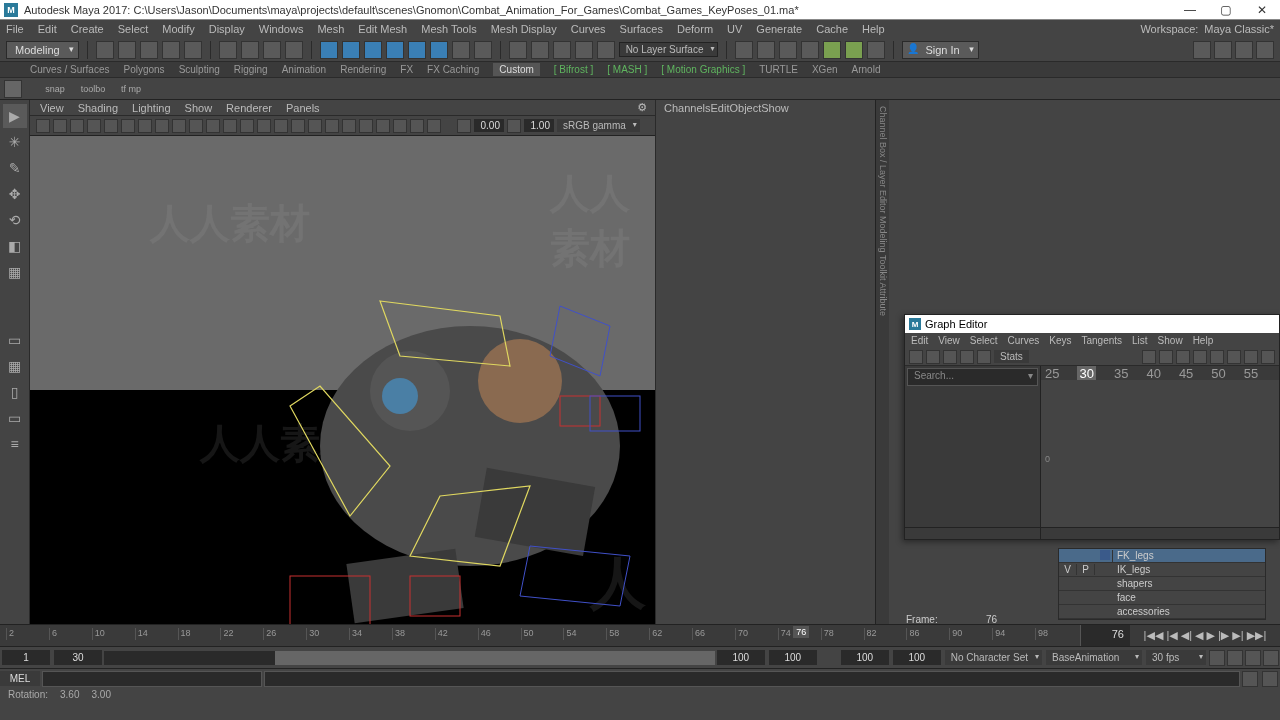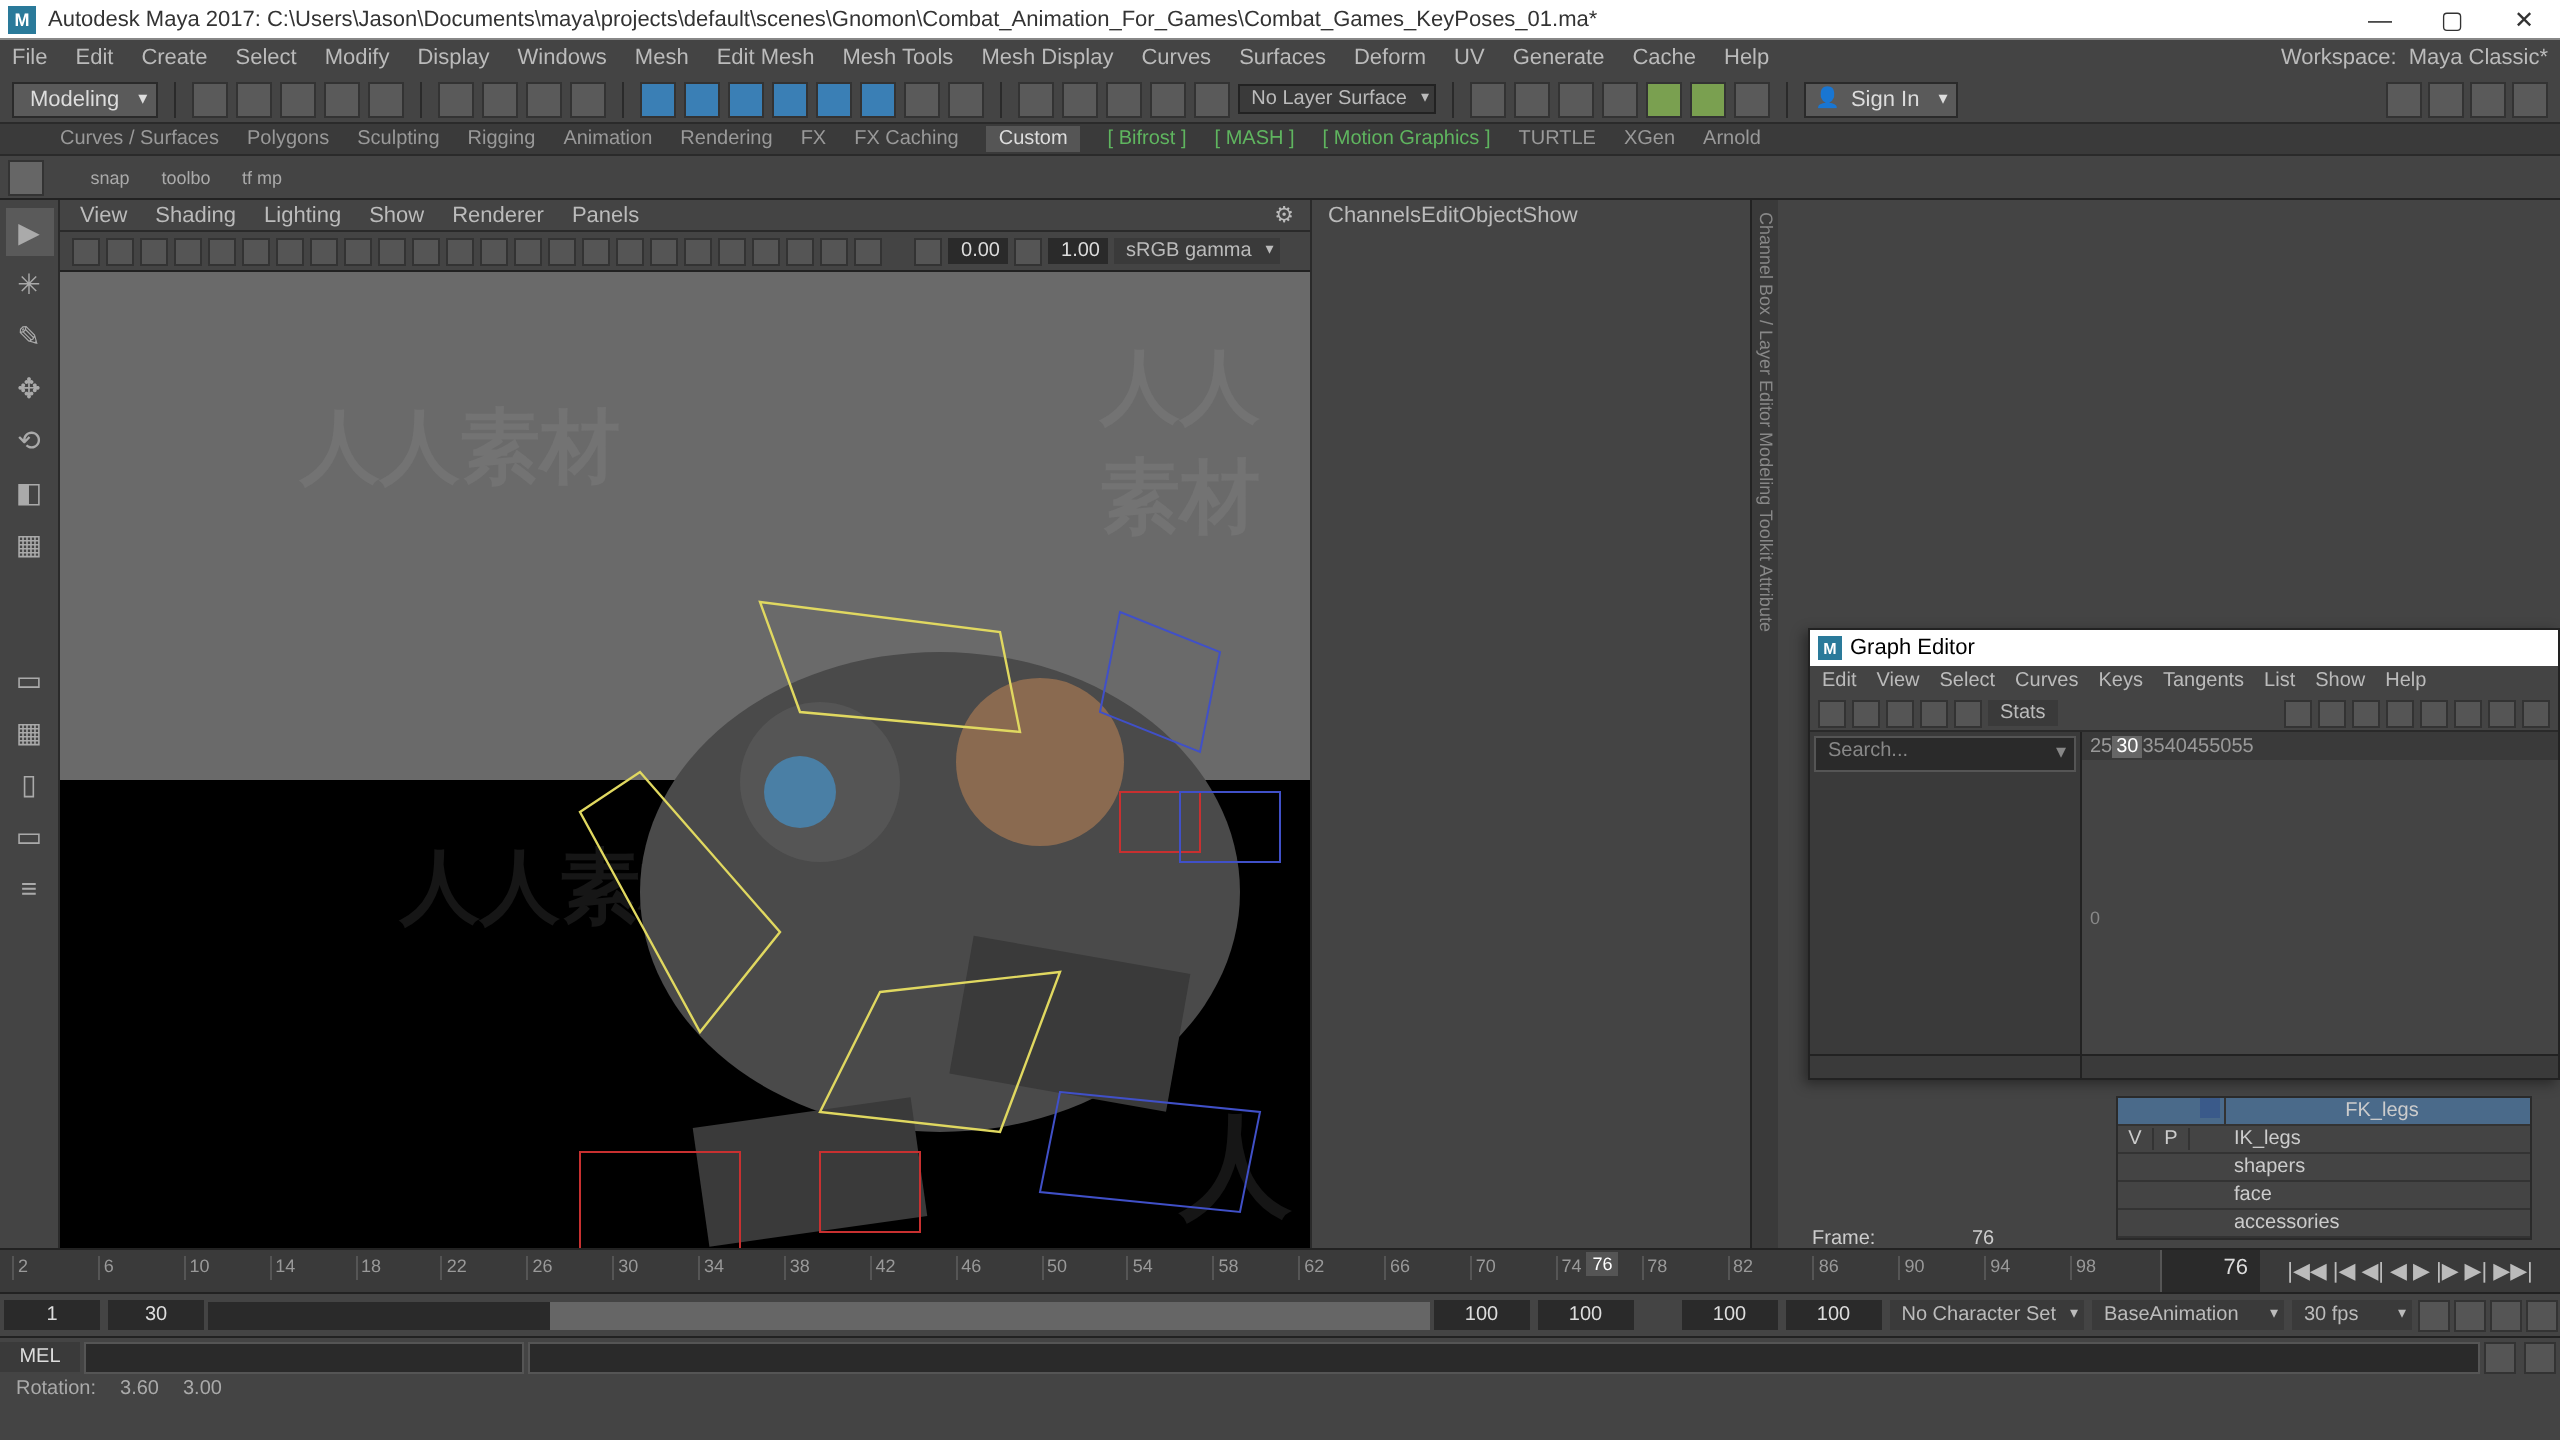--- a/index.html
+++ b/index.html
@@ -76,32 +76,32 @@
 .ge-title .icon { width: 12px; height: 12px; background: #2a7a9a; margin-right: 4px; color: #fff; font-size: 8px; display: flex; align-items: center; justify-content: center; font-weight: bold; }
 .ge-menu { height: 15px; background: #444444; display: flex; align-items: center; gap: 10px; padding-left: 6px; color: #bbb; font-size: 10px; }
 .ge-tools { height: 18px; background: #444444; display: flex; align-items: center; gap: 3px; padding: 0 4px; border-bottom: 1px solid #2a2a2a; }
 .ge-tools .gicn { width: 14px; height: 14px; background: #555; border: 1px solid #333; }
 .ge-tools .stats { background: #3a3a3a; color: #bbb; padding: 1px 6px; font-size: 10px; }
 .ge-body { flex: 1; display: flex; }
 .ge-outliner { width: 136px; background: #3a3a3a; border-right: 1px solid #222; display: flex; flex-direction: column; }
 .ge-search { height: 18px; margin: 2px; background: #2a2a2a; border: 1px solid #555; color: #888; padding: 1px 6px; font-size: 10px; position: relative; }
 .ge-search::after { content: "▾"; position: absolute; right: 4px; top: 1px; }
 .ge-graph { flex: 1; background: #444444; position: relative; }
-.ge-ruler { height: 14px; background: #3a3a3a; color: #999; font-size: 10px; display: flex; align-items: center; padding-left: 4px; }
+.ge-ruler { height: 14px; background: #3a3a3a; color: #999; font-size: 13px; display: flex; align-items: center; padding-left: 4px; gap: 18px; }
 .ge-ruler .cur { background: #666; color: #fff; padding: 0 2px; }
 .ge-curve { position: absolute; top: 14px; left: 0; right: 0; bottom: 12px; background: #444444; }
 .ge-curve .zero { position: absolute; left: 4px; top: 50%; color: #888; font-size: 9px; }
 .ge-scroll-h { height: 12px; background: #3a3a3a; border-top: 1px solid #222; }
 
 
 .layers-wrap { position: absolute; left: 1058px; top: 548px; width: 208px; height: 72px; background: #444444; border: 1px solid #2a2a2a; font-size: 10px; }
 .layers-wrap .lrow { height: 14px; display: flex; align-items: center; border-bottom: 1px solid #333; }
 .layers-wrap .lcell { width: 18px; border-right: 1px solid #333; text-align: center; color: #ccc; }
 .layers-wrap .lname { flex: 1; padding-left: 4px; color: #ccc; }
-.layers-wrap .lrow.sel { background: #4a6a8a; text-align: center; }
+.layers-wrap .lrow.sel { background: #4a6a8a; }
 .layers-wrap .swatch { width: 10px; height: 10px; display: inline-block; margin-left: 2px; }
 
 .frame-lbl { position: absolute; left: 906px; top: 614px; font-size: 10px; color: #ccc; }
 .frame-val { position: absolute; left: 986px; top: 614px; font-size: 10px; color: #ccc; }
 
 
 .timeline { height: 22px; background: #3a3a3a; border-top: 1px solid #222; display: flex; }
 .timeline .tl-ruler { flex: 1; position: relative; color: #999; font-size: 9px; }
 .timeline .tl-ruler .tick { position: absolute; top: 3px; border-left: 1px solid #555; height: 12px; padding-left: 2px; }
 .timeline .tl-ruler .cur { background: #555; color: #fff; padding: 1px 3px; position: absolute; top: 1px; }

